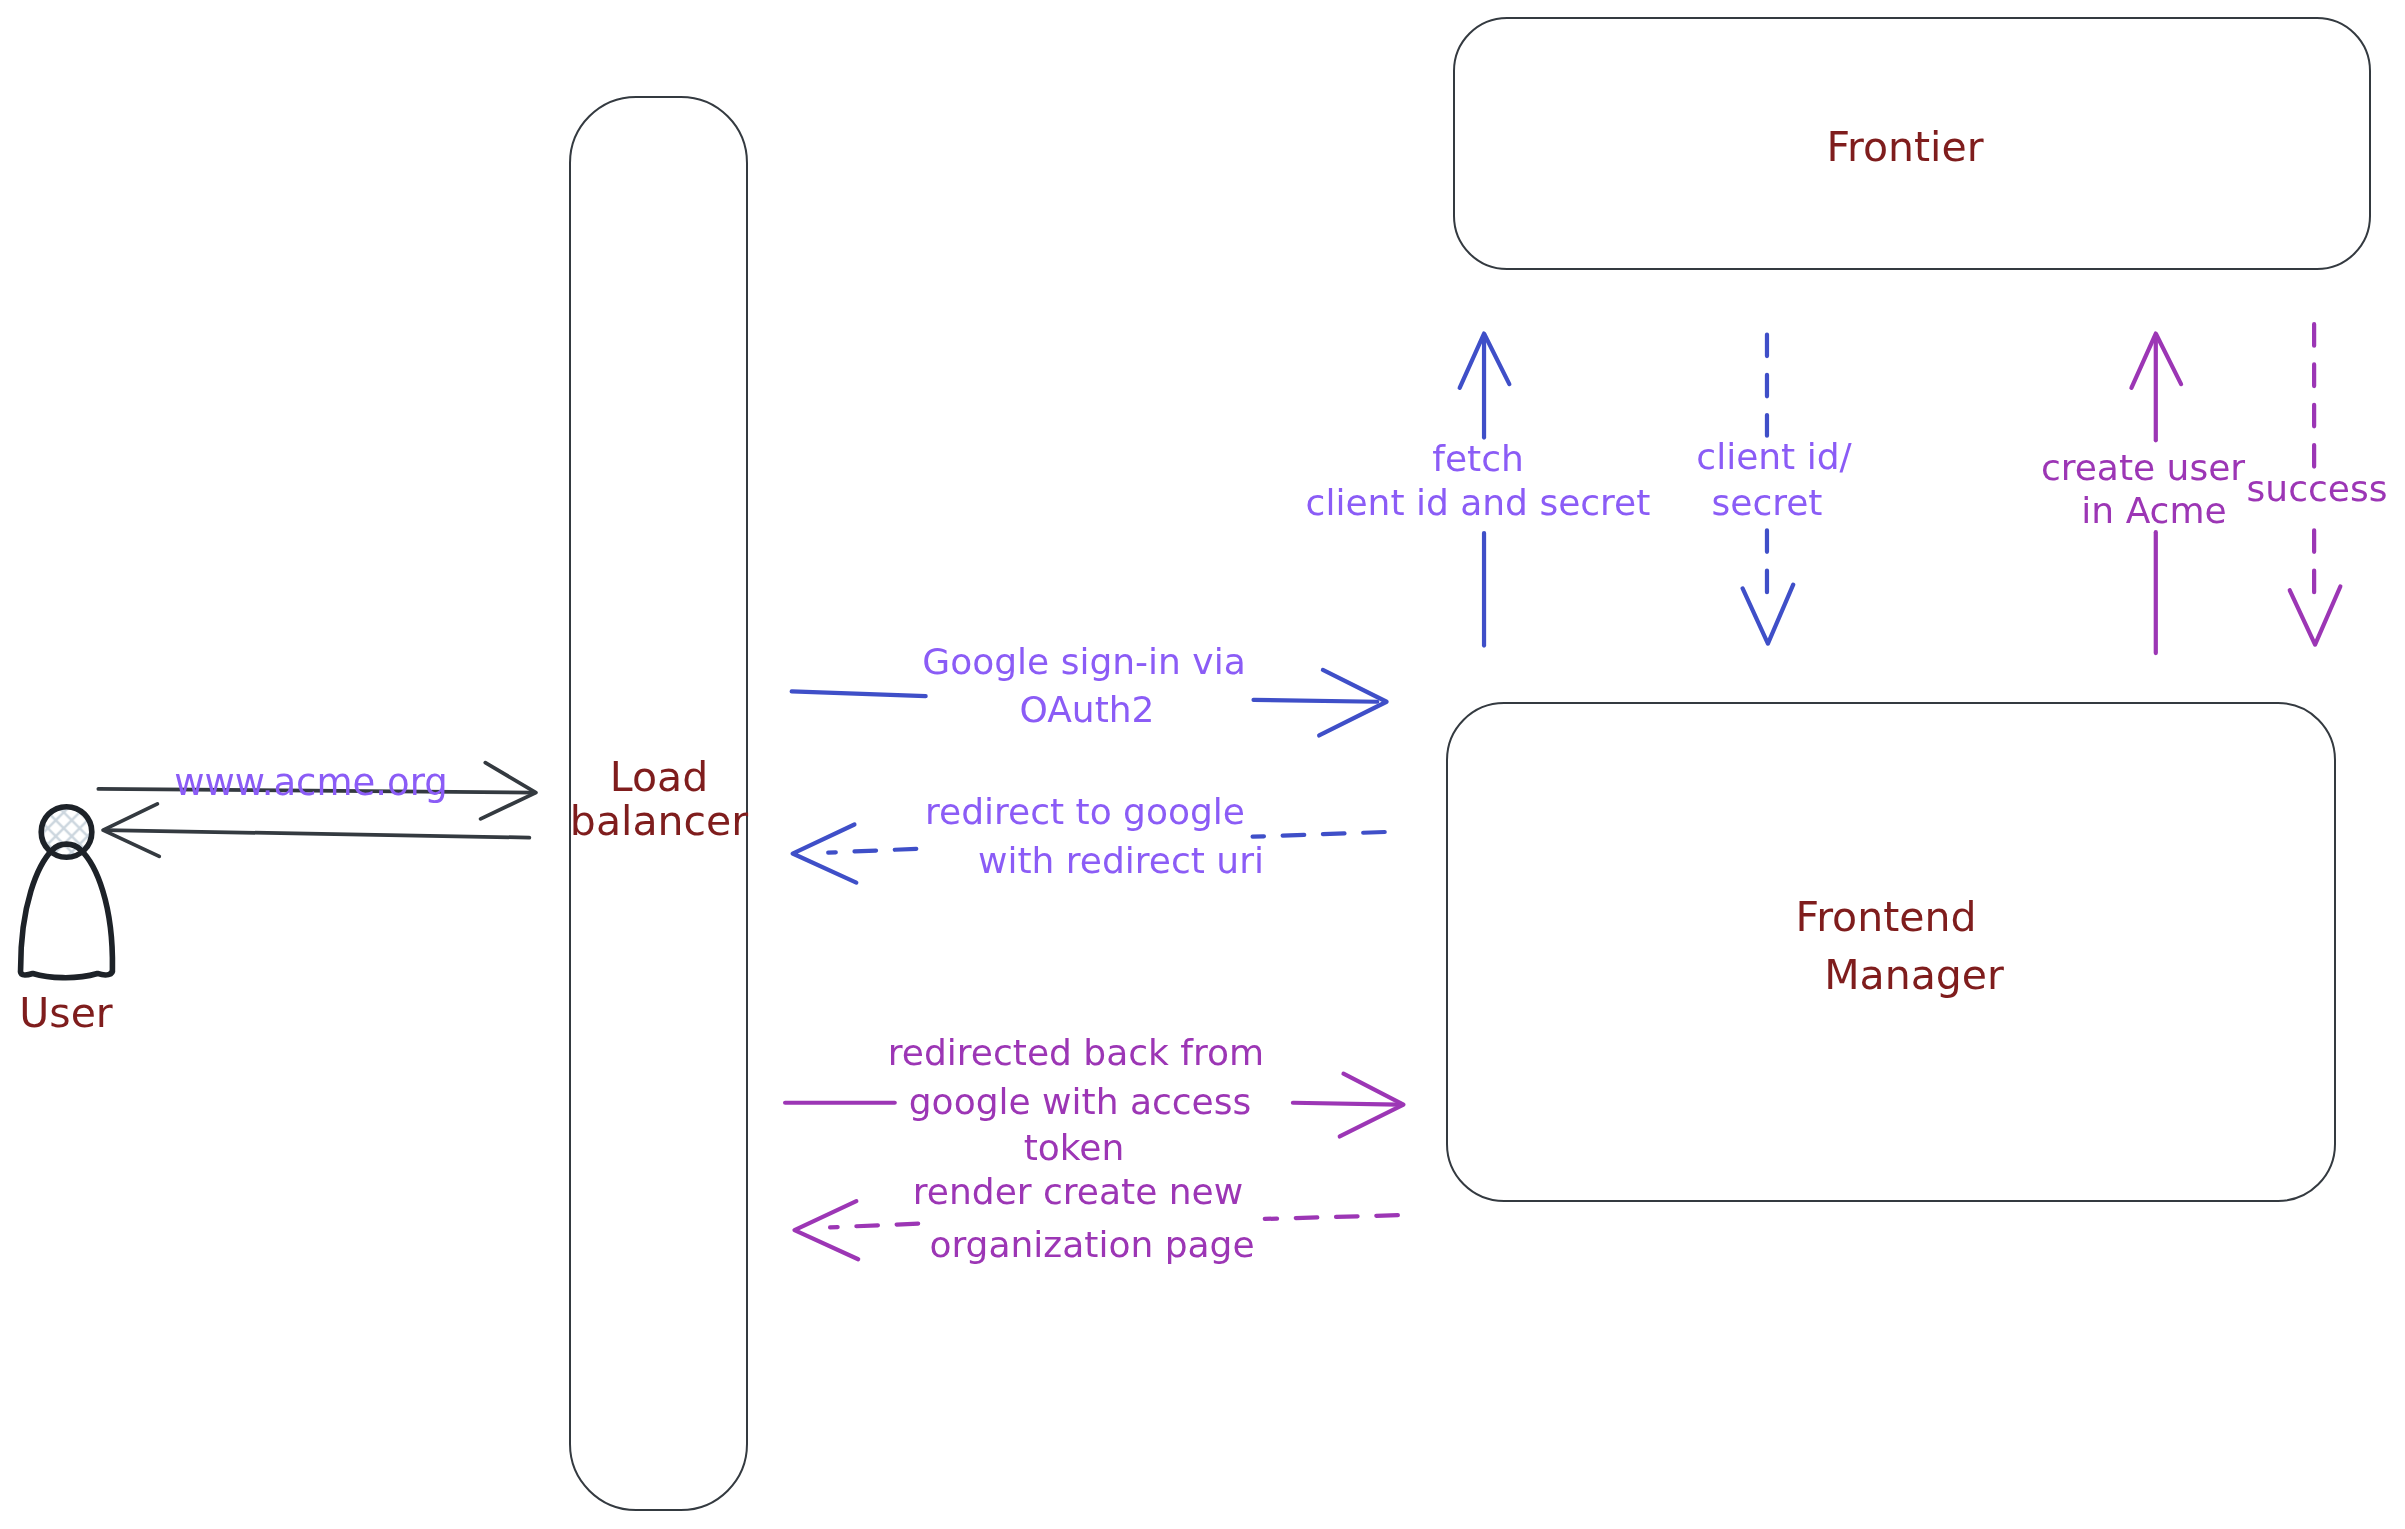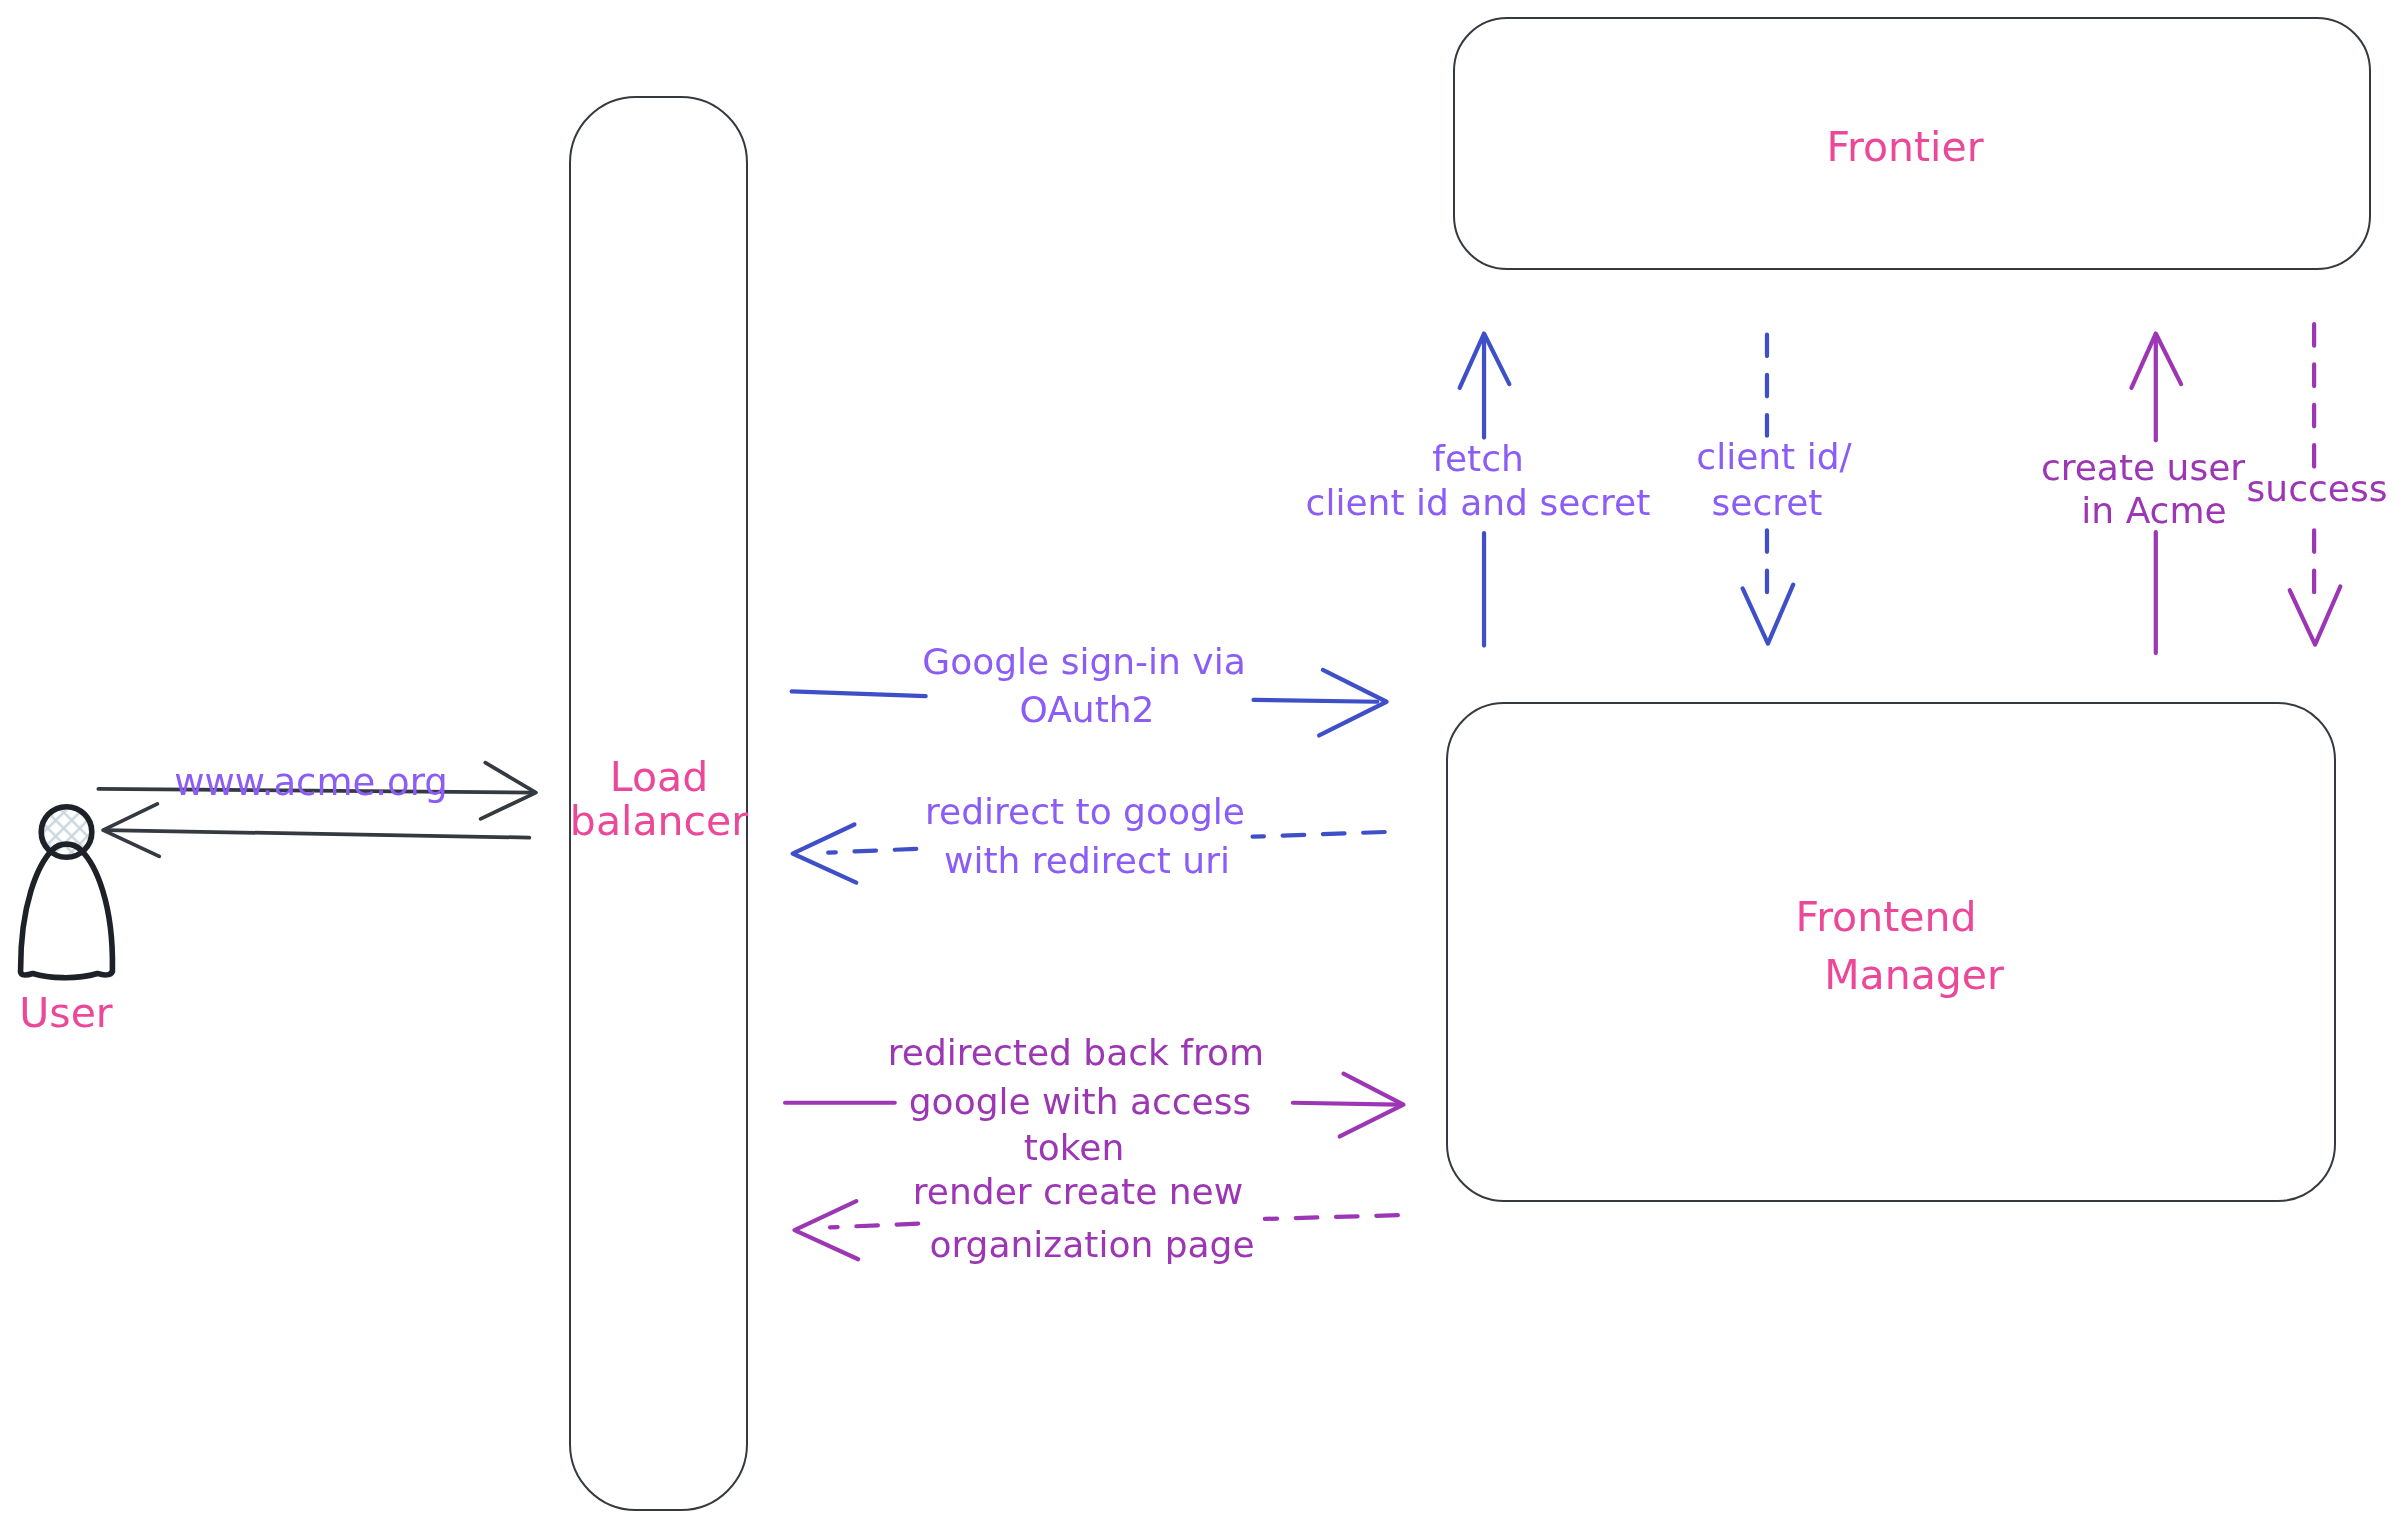--- a/index.html
+++ b/index.html
@@ -16,21 +16,21 @@
     border: 2.8px solid #343a40;
     background: transparent;
   }
   .lbl {
     position: absolute;
     transform: translate(-50%, -50%);
     white-space: nowrap;
     font-size: 36px;
     line-height: 1.1;
     text-align: center;
-    color: #ec4899;
+    color: #7f1d1d;
   }
   .lbl.node { font-size: 41px; }
   .c-blue   { color: #8b5cf6; }
   .c-purple { color: #9c36b5; }
   .c-dark   { color: #8b5cf6; }
   svg.overlay {
     position: absolute;
     left: 0; top: 0;
     width: 2405px; height: 1530px;
   }
@@ -120,21 +120,21 @@
 
 <div class="lbl node" style="left:1886px; top:918px;">Frontend</div>
 <div class="lbl node" style="left:1886px; top:976px;margin-left:28px;">Manager</div>
 
 <div class="lbl c-dark" style="left:311px; top:783px; font-size:37px;">www.acme.org</div>
 
 <div class="lbl c-blue" style="left:1084px; top:662px;">Google sign-in via</div>
 <div class="lbl c-blue" style="left:1087px; top:710px;">OAuth2</div>
 
 <div class="lbl c-blue" style="left:1085px; top:812px;">redirect to google</div>
-<div class="lbl c-blue" style="left:1087px; top:861px;">with redirect uri</div>
+<div class="lbl c-blue" style="left:1121px; top:861px;">with redirect uri</div>
 
 <div class="lbl c-blue" style="left:1478px; top:459px;">fetch</div>
 <div class="lbl c-blue" style="left:1478px; top:503px;">client id and secret</div>
 
 <div class="lbl c-blue" style="left:1774px; top:457px;">client id/</div>
 <div class="lbl c-blue" style="left:1767px; top:503px;">secret</div>
 
 <div class="lbl c-purple" style="left:2143px; top:468px;">create user</div>
 <div class="lbl c-purple" style="left:2154px; top:511px;">in Acme</div>
 

